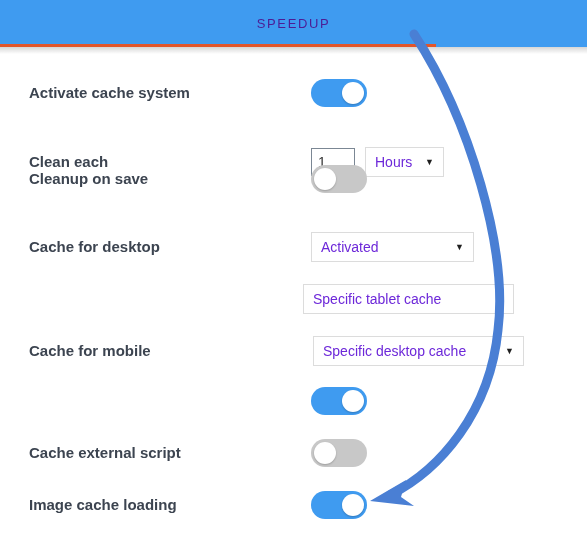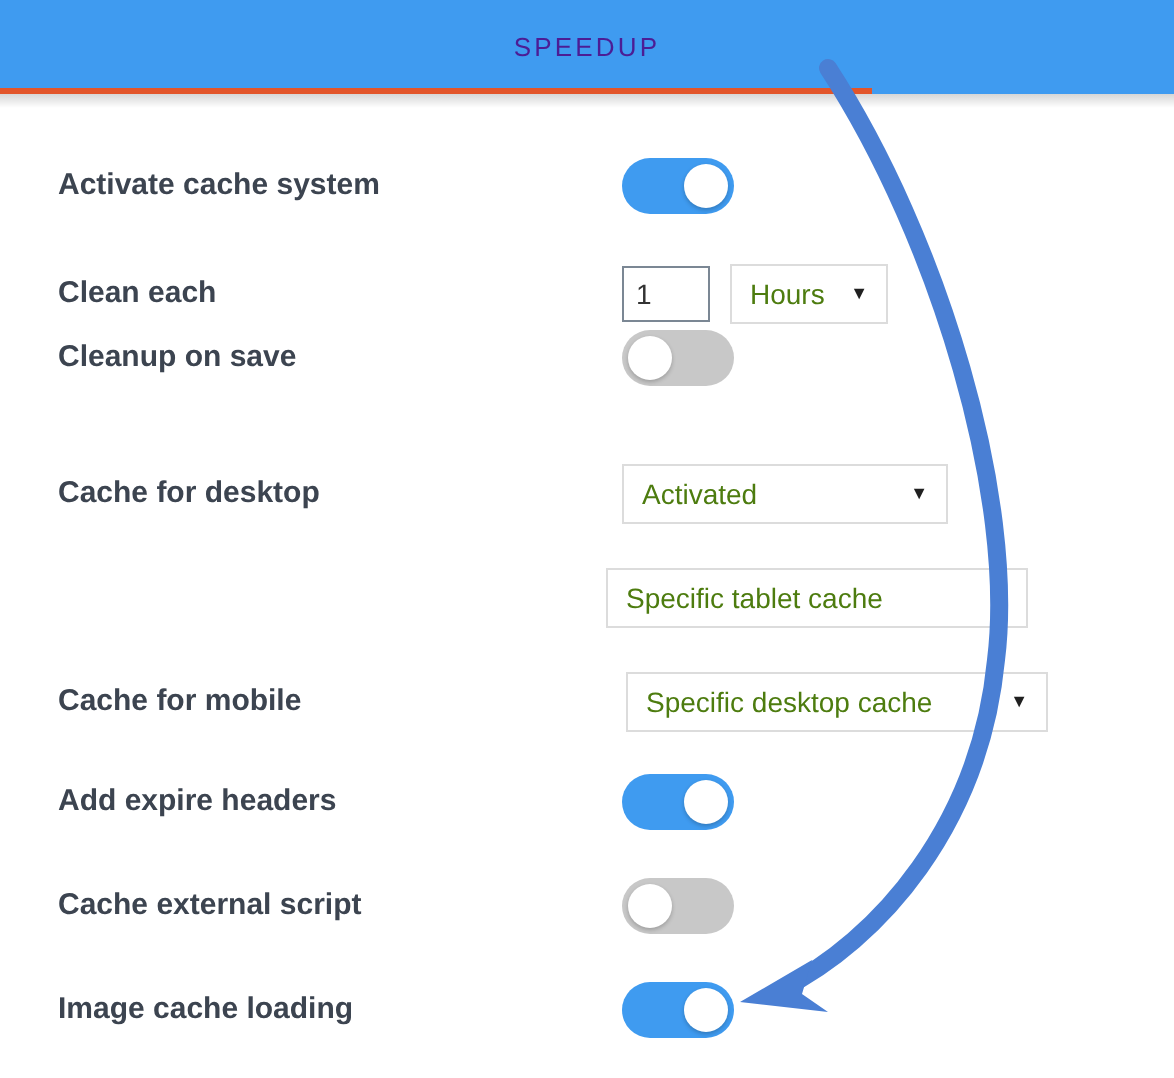--- a/index.html
+++ b/index.html
@@ -129,21 +129,21 @@
     position: relative;
     height: 30px;
     border: 1px solid #dcdcdc;
     background: #ffffff;
     box-sizing: border-box;
     display: flex;
     align-items: center;
   }
   .select-value {
     font-size: 14px;
-    color: #4d7c0f;
+    color: #6d28d9;
     padding-left: 9px;
     white-space: nowrap;
   }
   .select-caret {
     position: absolute;
     right: 9px;
     top: 50%;
     transform: translateY(-50%);
     font-size: 9px;
     color: #202020;
@@ -176,21 +176,21 @@
 
   <div class="form-row" style="top:14px;">
     <div class="row-label">Activate cache system</div>
     <div class="row-control" style="left:311px;">
       <div class="toggle on">
         <div class="toggle-knob"></div>
       </div>
     </div>
   </div>
 
-  <div class="form-row" style="top:68px;padding-left:18px;">
+  <div class="form-row" style="top:83px;padding-left:18px;">
     <div class="row-label">Clean each</div>
     <div class="row-control" style="left:311px;">
       <input class="num-input" type="text" value="1" style="">
       <div class="select-box select-hours">
         <span class="select-value">Hours</span>
         <span class="select-caret">▼</span>
       </div>
     </div>
   </div>
 
@@ -226,21 +226,20 @@
     <div class="row-label">Cache for mobile</div>
     <div class="row-control" style="left:313px;">
       <div class="select-box select-mobile">
         <span class="select-value">Specific desktop cache</span>
         <span class="select-caret">▼</span>
       </div>
     </div>
   </div>
 
   <div class="form-row" style="top:322px;">
-    <div class="row-label">Add expire headers</div>
     <div class="row-control" style="left:311px;">
       <div class="toggle on">
         <div class="toggle-knob"></div>
       </div>
     </div>
   </div>
 
   <div class="form-row" style="top:374px;padding-left:36px;">
     <div class="row-label">Cache external script</div>
     <div class="row-control" style="left:311px;">

